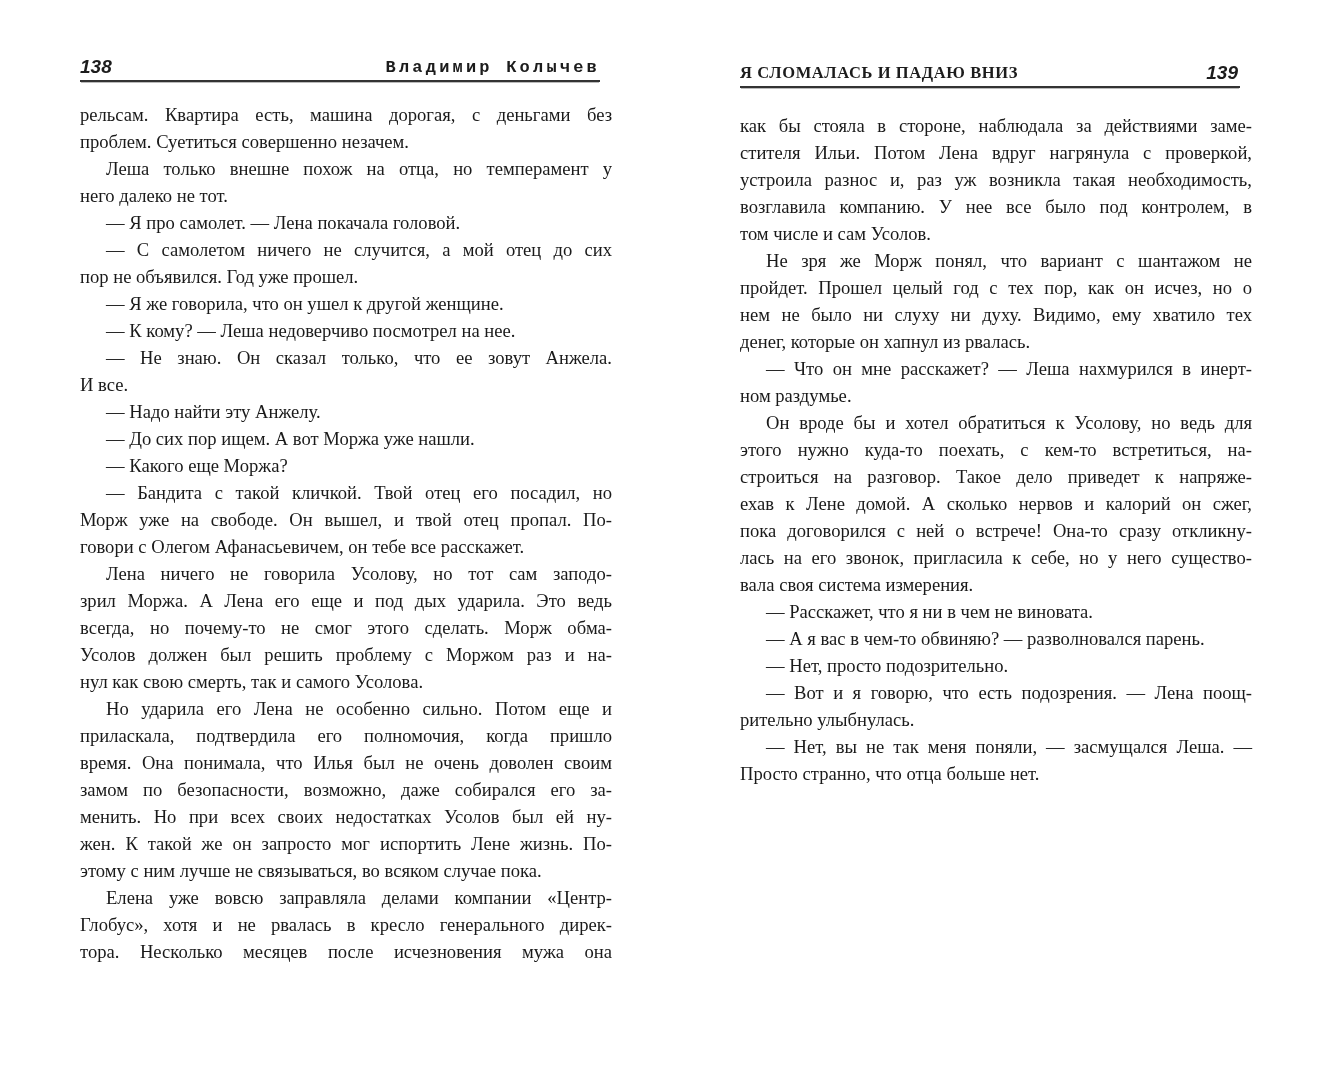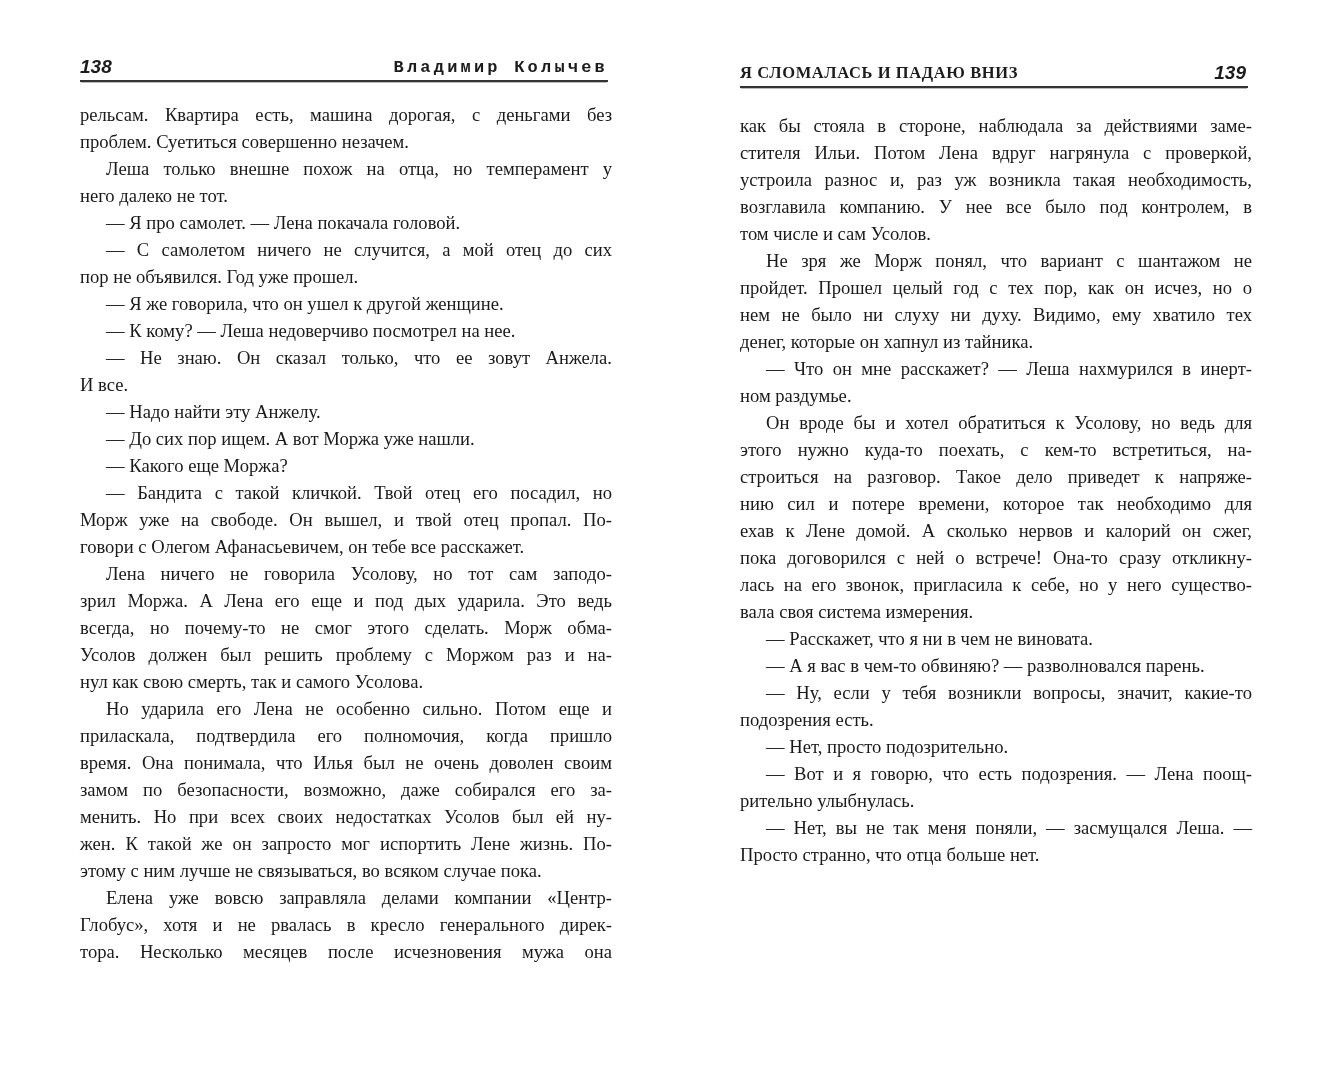--- a/index.html
+++ b/index.html
@@ -13,21 +13,21 @@
     }
     .page {
       position: absolute;
       top: 0;
     }
     .page-left { left: 80px; width: 532px; }
     .page-right { left: 740px; width: 512px; }
 
     .running-head {
       position: absolute;
-      left: 0; right: 4px;
+      left: 0; right: 12px;
       height: 28px;
       border-bottom: 2px solid #333;
       box-shadow: 0 2px 0 -1px #bbb;
       text-align: center;
     }
     .page-left .running-head { top: 52px; }
     .page-right .running-head { top: 58px; }
 
     .folio {
       position: absolute;
@@ -163,47 +163,42 @@
         <span class="line">как бы стояла в стороне, наблюдала за действиями заме-</span>
         <span class="line">стителя Ильи. Потом Лена вдруг нагрянула с проверкой,</span>
         <span class="line">устроила разнос и, раз уж возникла такая необходимость,</span>
         <span class="line">возглавила компанию. У нее все было под контролем, в</span>
         <span class="line last">том числе и сам Усолов.</span>
       </p>
       <p>
         <span class="line first">Не зря же Морж понял, что вариант с шантажом не</span>
         <span class="line">пройдет. Прошел целый год с тех пор, как он исчез, но о</span>
         <span class="line">нем не было ни слуху ни духу. Видимо, ему хватило тех</span>
-        <span class="line last">денег, которые он хапнул из тайника.</span>
+        <span class="line last">денег, которые он хапнул из рвалась.</span>
       </p>
       <p>
         <span class="line first">— Что он мне расскажет? — Леша нахмурился в инерт-</span>
         <span class="line last">ном раздумье.</span>
       </p>
       <p>
         <span class="line first">Он вроде бы и хотел обратиться к Усолову, но ведь для</span>
         <span class="line">этого нужно куда-то поехать, с кем-то встретиться, на-</span>
         <span class="line">строиться на разговор. Такое дело приведет к напряже-</span>
-        <span class="line">нию сил и потере времени, которое так необходимо для</span>
         <span class="line">ехав к Лене домой. А сколько нервов и калорий он сжег,</span>
         <span class="line">пока договорился с ней о встрече! Она-то сразу откликну-</span>
         <span class="line">лась на его звонок, пригласила к себе, но у него существо-</span>
         <span class="line last">вала своя система измерения.</span>
       </p>
       <p>
         <span class="line first last">— Расскажет, что я ни в чем не виновата.</span>
       </p>
       <p>
         <span class="line first last">— А я вас в чем-то обвиняю? — разволновался парень.</span>
       </p>
       <p>
-        <span class="line first">— Ну, если у тебя возникли вопросы, значит, какие-то</span>
-        <span class="line last">подозрения есть.</span>
-      </p>
-      <p>
         <span class="line first last">— Нет, просто подозрительно.</span>
       </p>
       <p>
         <span class="line first">— Вот и я говорю, что есть подозрения. — Лена поощ-</span>
         <span class="line last">рительно улыбнулась.</span>
       </p>
       <p>
         <span class="line first">— Нет, вы не так меня поняли, — засмущался Леша. —</span>
         <span class="line last">Просто странно, что отца больше нет.</span>
       </p>

